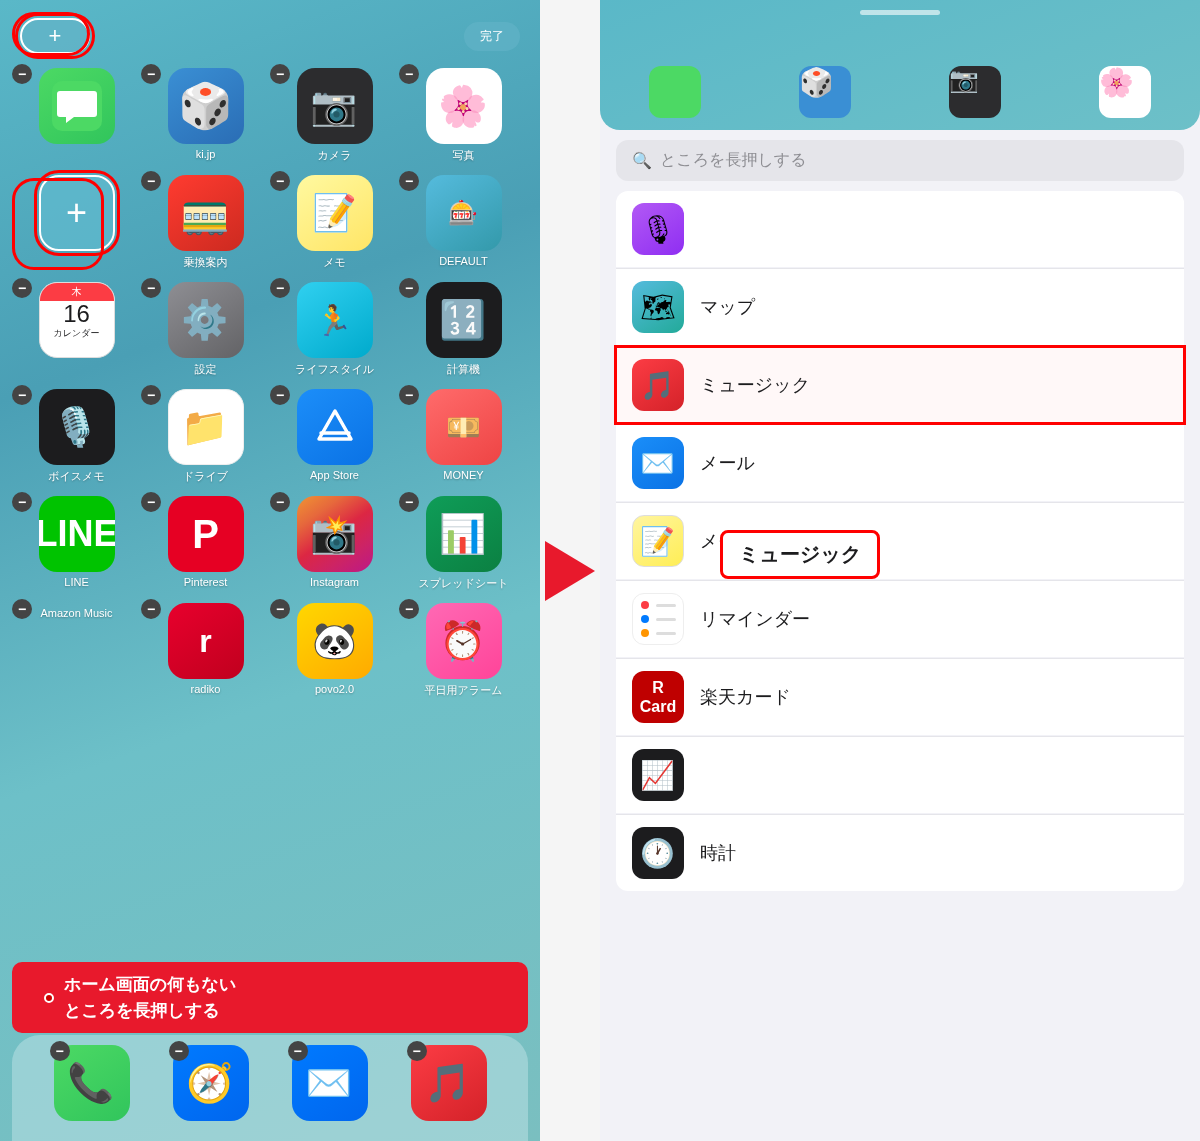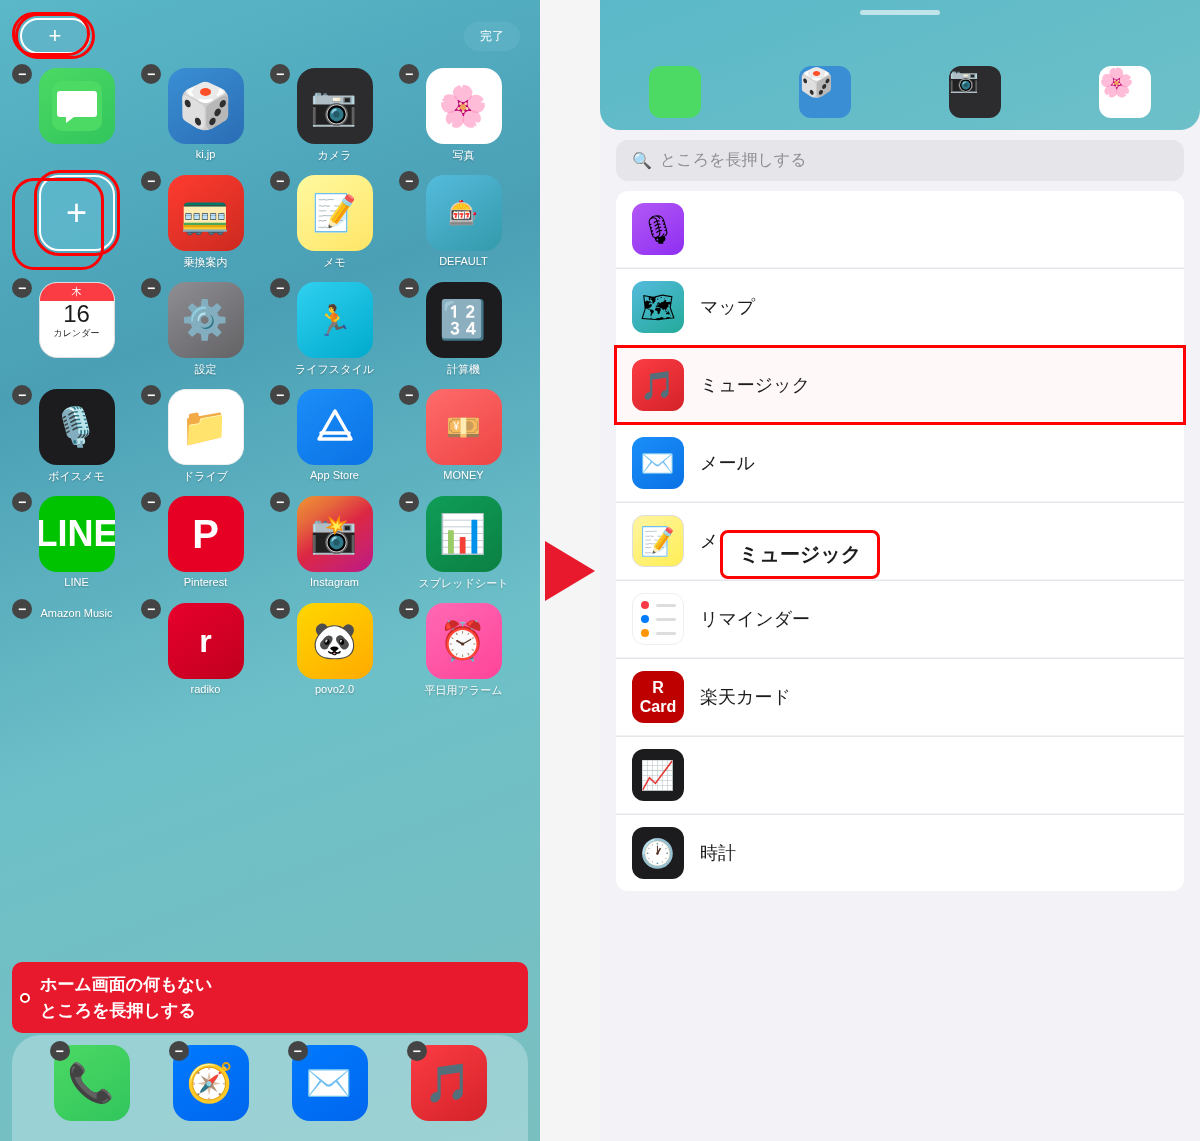--- a/index.html
+++ b/index.html
@@ -167,21 +167,21 @@
 
     
     .home-label {
       position: absolute;
       bottom: 110px;
       left: 16px;
       background: #e8192c;
       color: white;
       font-size: 17px;
       font-weight: bold;
-      padding: 10px 8px;
+      padding: 10px 32px;
       border-radius: 10px;
       line-height: 1.5;
       display: flex;
       align-items: center;
       gap: 10px;
     }
 
     
     .arrow-section {
       width: 60px;

